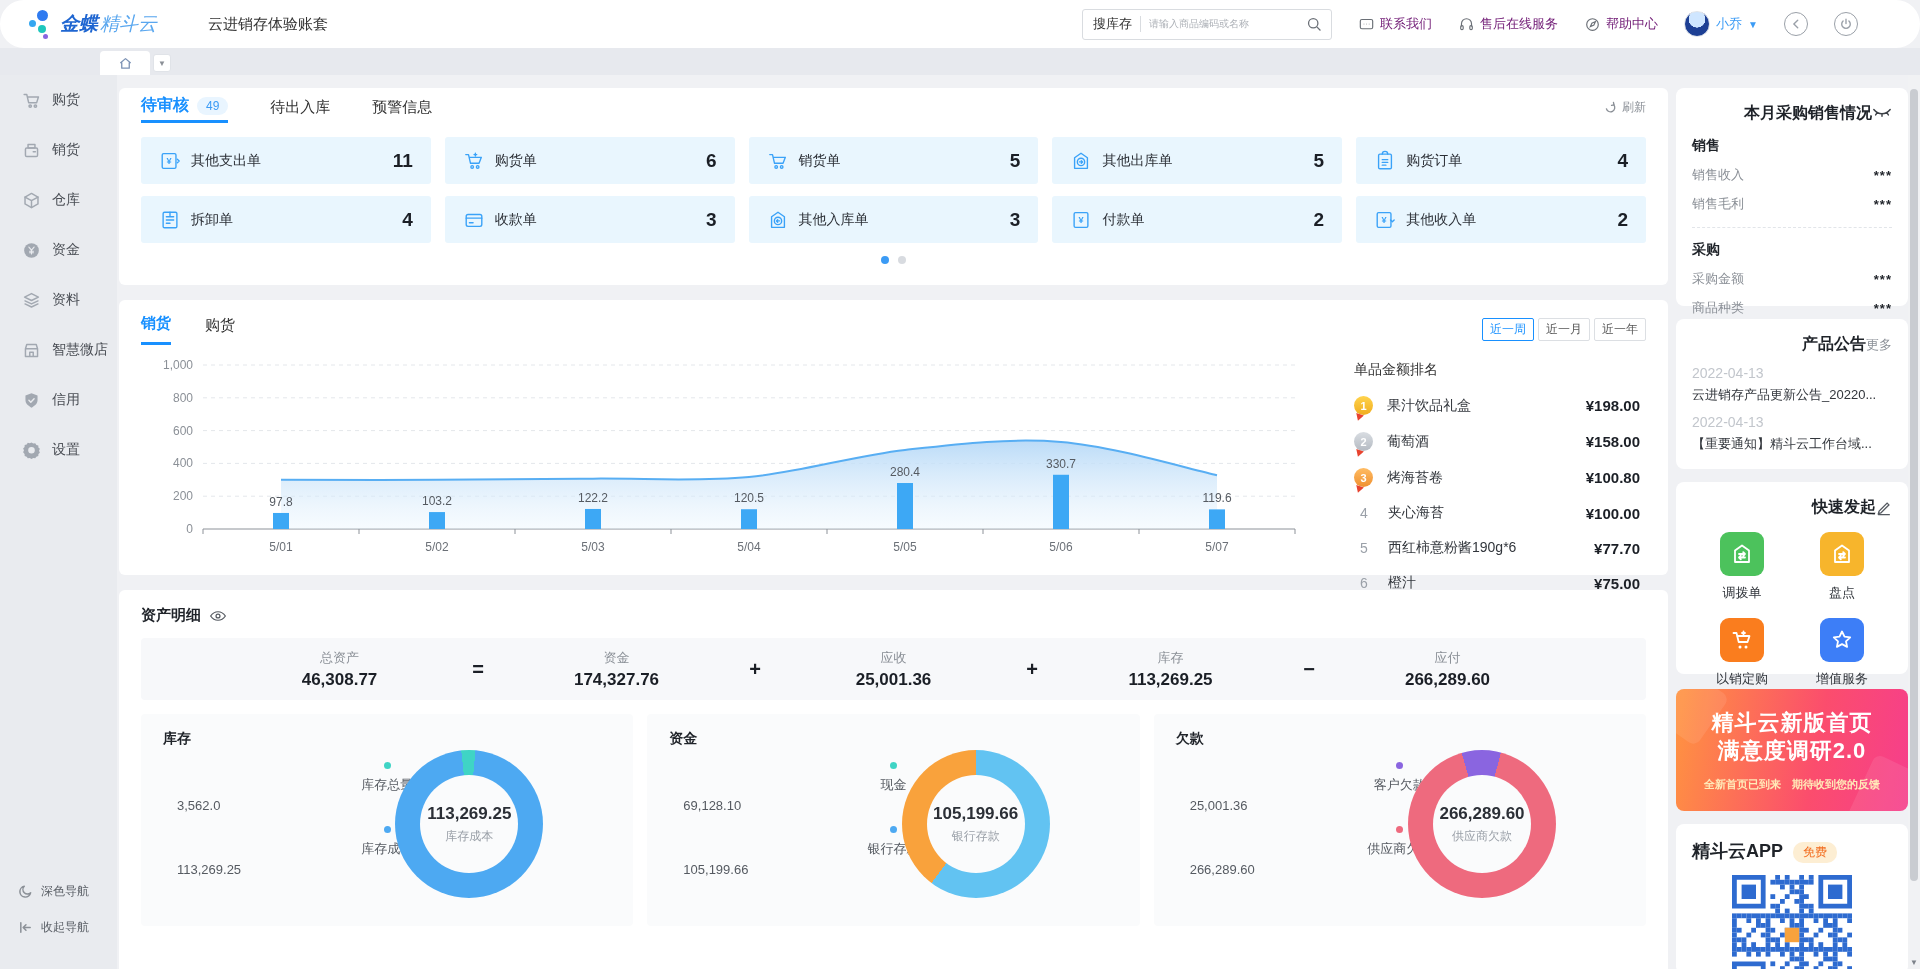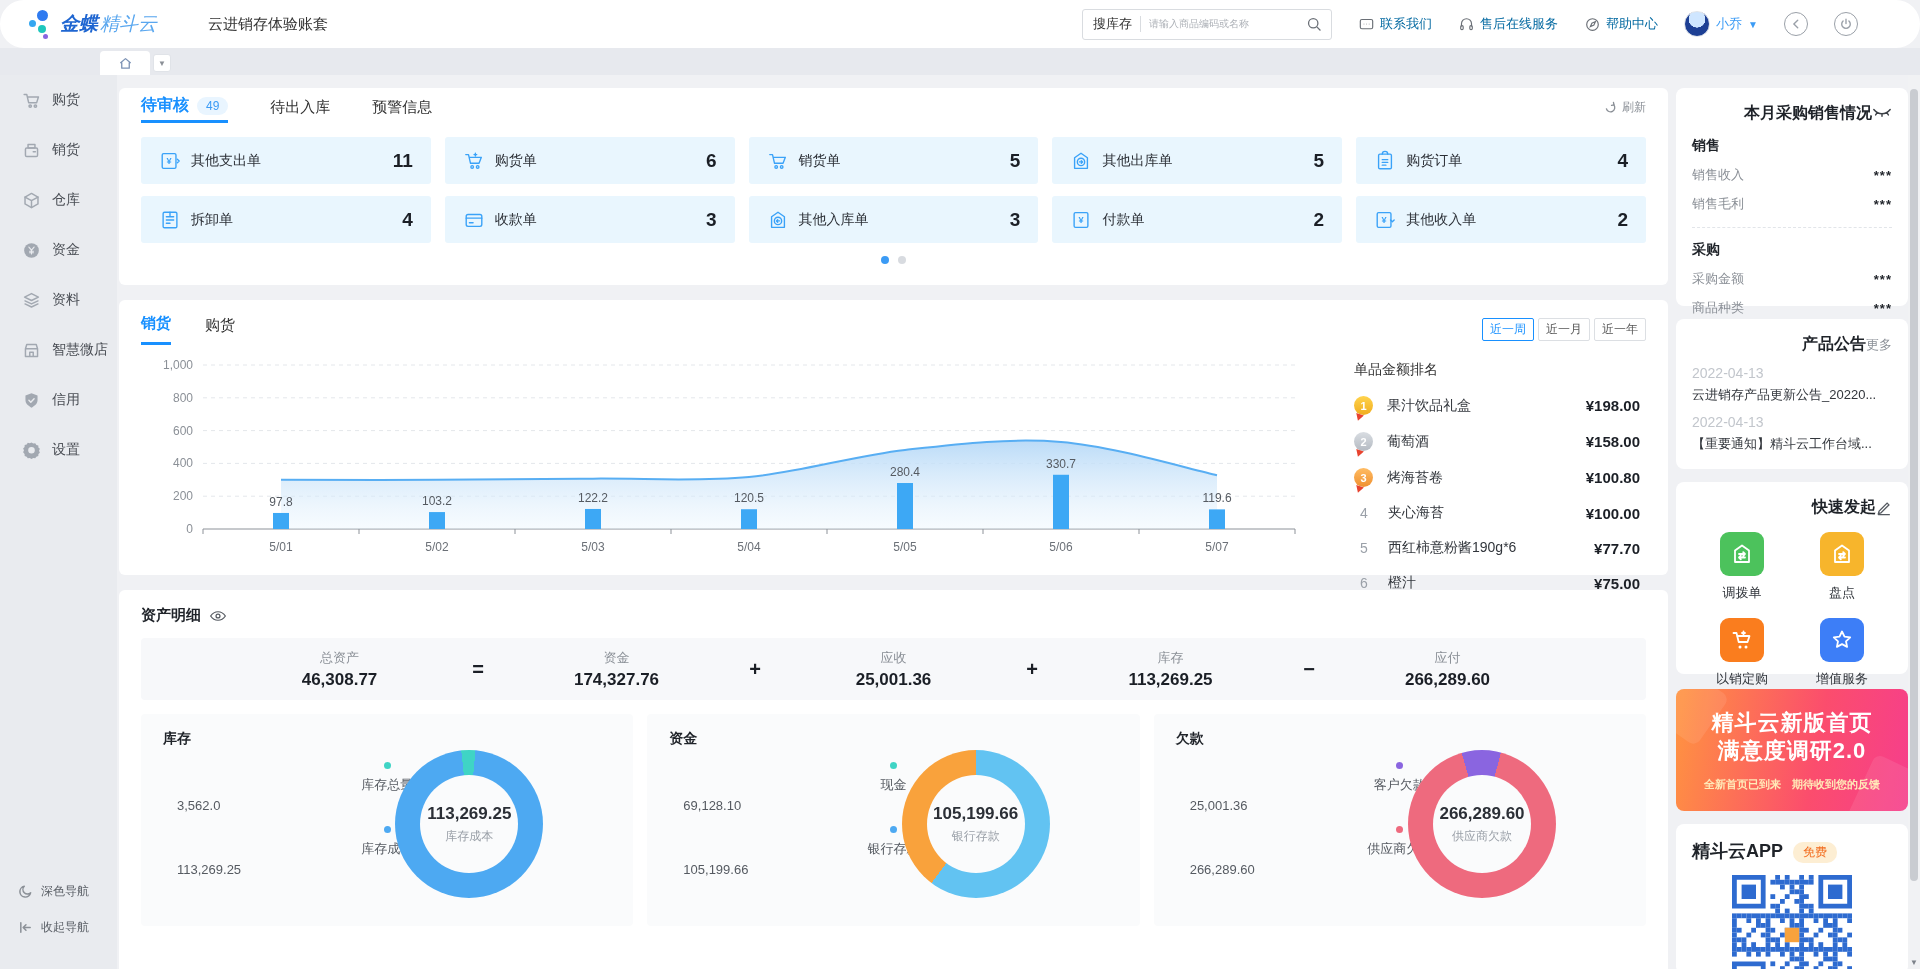--- a/index.html
+++ b/index.html
@@ -17,21 +17,21 @@
   .brand-dots .d3 { width:8px; height:8px; background:#1fc7bd; left:10px; top:16px; }
   .brand-dots .d4 { width:5px; height:5px; background:#8a65e0; left:15px; top:25px; }
   .brand-bold { font-size:19px; font-weight:700; font-style:italic; color:#1f66d1; }
   .brand-light { font-size:19px; font-style:italic; color:#5aa7ef; margin-left:2px; }
   .account-title { margin-left:30px; font-size:15px; color:#333; }
   .header-right { margin-left:auto; display:flex; align-items:center; gap:26px; padding-right:62px; }
   .searchbox { width:250px; height:31px; border:1px solid #d9dce0; border-radius:3px; display:flex; align-items:center; padding:0 8px 0 10px; }
   .search-cat { font-size:13px; color:#333; white-space:nowrap; }
   .search-div { width:1px; height:16px; background:#d9dce0; margin:0 8px; }
   .search-ph { flex:1; font-size:10px; color:#aeb2b8; white-space:nowrap; overflow:hidden; }
-  .hlink { display:flex; align-items:center; gap:5px; font-size:13px; color:#0369a1; cursor:pointer; white-space:nowrap; }
+  .hlink { display:flex; align-items:center; gap:5px; font-size:13px; color:#701a75; cursor:pointer; white-space:nowrap; }
   .hicon { width:17px; height:17px; }
   .hicon path, .hicon rect, .hicon circle { fill:none; stroke:#6a6f76; stroke-width:1.5; }
   .user { display:flex; align-items:center; gap:6px; cursor:pointer; }
   .avatar { width:26px; height:26px; border-radius:50%; background:radial-gradient(circle at 50% 30%, #cfe6ff 0 40%, #1d3f94 41%); border:1px solid #e0e4ea; }
   .user-name { font-size:13px; color:#3b9bf5; }
   .user-chev { font-size:10px; color:#3b9bf5; }
   .circle-btn { width:24px; height:24px; border:1.4px solid #9aa0a8; border-radius:50%; display:flex; align-items:center; justify-content:center; color:#9aa0a8; font-size:12px; cursor:pointer; }
 
   
   .tabstrip { position:absolute; top:48px; left:0; width:1920px; height:27px; background:#e7e9ee; }

